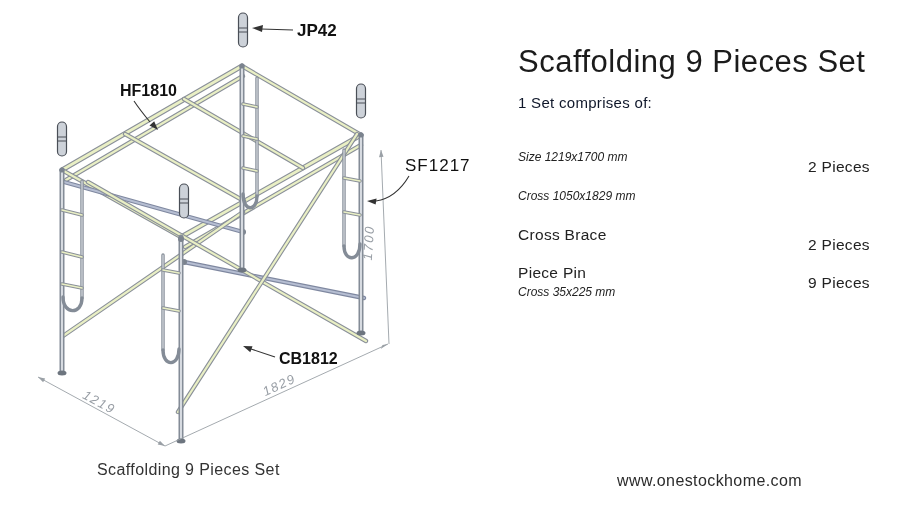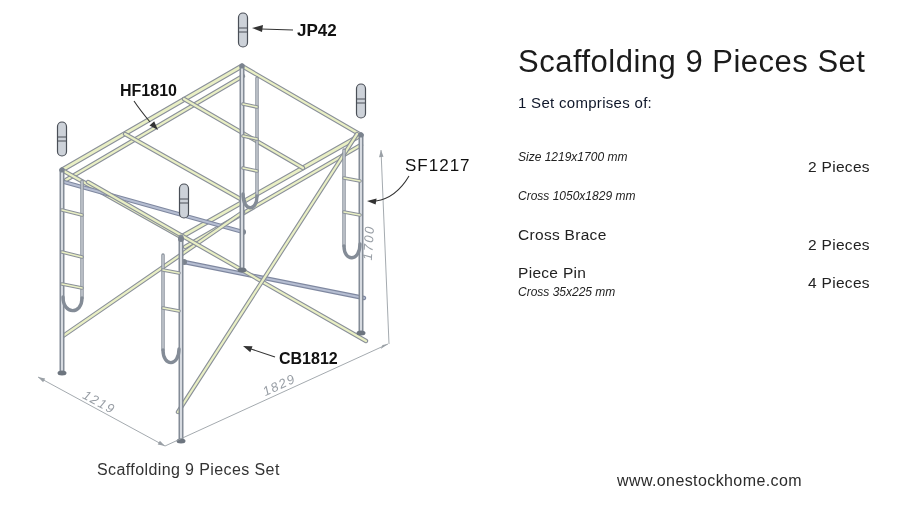--- a/index.html
+++ b/index.html
@@ -209,20 +209,20 @@
     </div>
     <div class="item">
       <div class="item-top">
         <span>Cross Brace</span>
         <span class="qty">2 Pieces</span>
       </div>
     </div>
     <div class="item">
       <div class="item-top">
         <span>Piece Pin</span>
-        <span class="qty">4 Pieces</span>
+        <span class="qty">9 Pieces</span>
       </div>
       <div class="item-size">Cross 35x225 mm</div>
     </div>
   </div>
 </div>
 
 <div id="website">www.onestockhome.com</div>
 
 </body></html>

